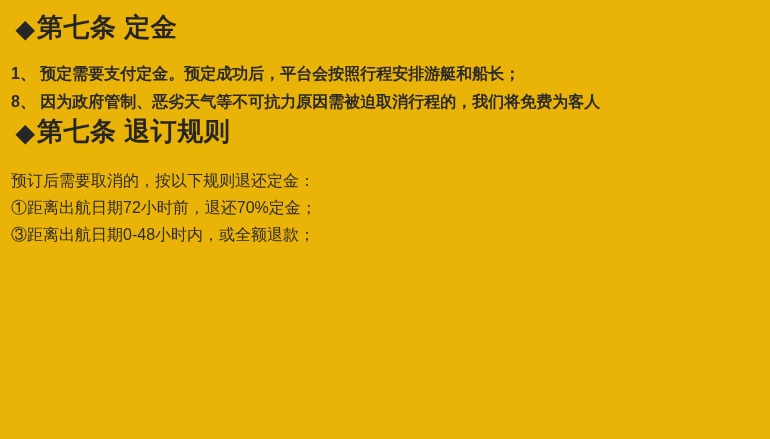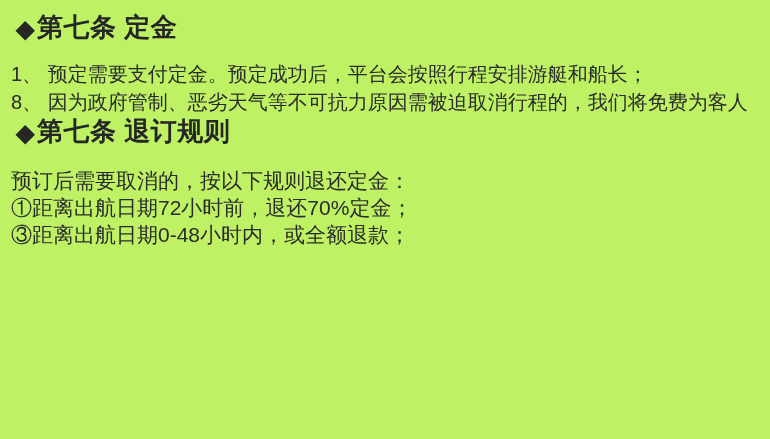--- a/index.html
+++ b/index.html
@@ -4,21 +4,21 @@
 <style>
   html, body {
     margin: 0;
     padding: 0;
     background: #ffffff;
   }
   .page {
     position: relative;
     width: 770px;
     height: 439px;
-    background: #bef264;
+    background: #eab308;
     overflow: hidden;
     font-family: "Liberation Sans", sans-serif;
     color: #2b2b2b;
     box-sizing: border-box;
   }
   .section-heading {
     margin: 0;
     padding: 0 16px 0 16px;
     font-size: 26px;
     line-height: 31px;
@@ -35,30 +35,31 @@
     display: inline-block;
     margin-right: 2px;
     font-size: 24px;
     vertical-align: -1px;
   }
   .terms-block {
     margin-top: 16px;
     padding: 0 13px 0 11px;
   }
   .terms-block .line {
-    font-size: 20px;
+    font-size: 16px;
     line-height: 28px;
     white-space: nowrap;
+    font-weight: bold;
   }
   .rules-block {
     margin-top: 19px;
     padding: 0 13px 0 11px;
   }
   .rules-block .line {
-    font-size: 21px;
+    font-size: 16px;
     line-height: 27px;
     white-space: nowrap;
   }
 </style>
 </head>
 <body>
 
 <div class="page">
 
   <h1 class="section-heading first">

